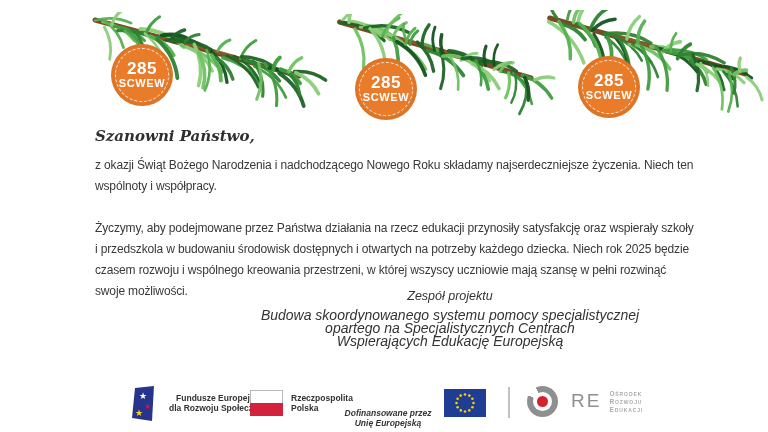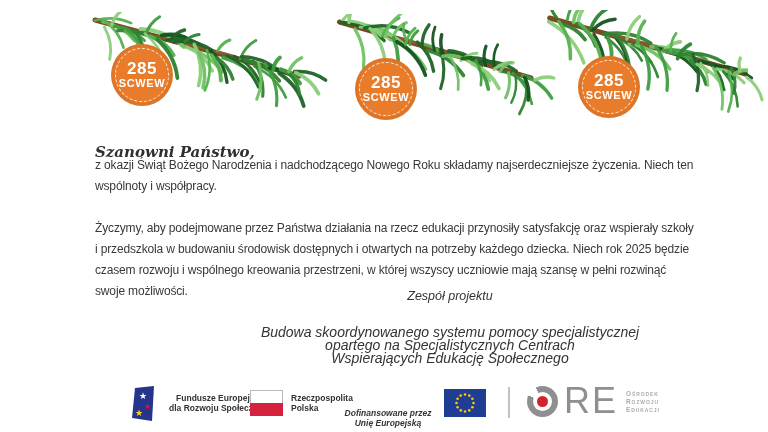--- a/index.html
+++ b/index.html
@@ -22,30 +22,30 @@
             border:1.5px dashed rgba(255,255,255,0.85);}
   .b1 .ornament{left:26px;top:32px;}
   .b2 .ornament{left:25px;top:44px;}
   .b3 .ornament{left:38px;top:46px;}
   .orn-num{font-size:17px;font-weight:bold;color:#fff;line-height:17px;letter-spacing:.5px;}
   .orn-acr{font-size:11px;font-weight:bold;color:#fff;line-height:13px;letter-spacing:.6px;}
 
   
   .greeting{position:absolute;left:95px;top:127px;
             font-family:"DejaVu Serif",serif;font-style:italic;font-weight:bold;
-            font-size:15px;color:#2f2f2f;margin-top:16px;}
+            font-size:15px;color:#2f2f2f;}
   .para{position:absolute;left:95px;width:620px;font-size:12px;line-height:21px;
         letter-spacing:-0.15px;}
   .para .tline{white-space:nowrap;}
   .p1{top:155px;}
   .p2{top:218px;}
 
   .signature{position:absolute;left:205px;top:289px;width:490px;text-align:center;
              font-style:italic;color:#333;}
-  .sig-title{font-size:12.5px;margin-bottom:23px;}
+  .sig-title{font-size:12.5px;margin-bottom:6px;}
   .sig-line{font-size:14px;line-height:13px;}
 
   
   .footer{position:absolute;left:0;top:380px;width:768px;height:52px;}
   .footer .blab{position:absolute;font-size:8.5px;font-weight:bold;line-height:10px;color:#333;}
 
   .fe-flag{position:absolute;left:131px;top:5px;}
   .fe-label{left:169px;top:13px;text-align:center;}
 
   .pl-flag{position:absolute;left:250px;top:10px;width:33px;height:26px;box-sizing:border-box;}
@@ -56,22 +56,22 @@
   .euco-label{left:340px;top:28px;width:96px;text-align:center;font-style:italic;}
   .eu-flag{position:absolute;left:444px;top:9px;}
 
   .vdivider{position:absolute;left:508px;top:7px;width:1.5px;height:31px;background:#c2c2c2;}
 
   .ore{position:absolute;left:527px;top:6px;display:flex;align-items:flex-start;}
   .ore-o{position:relative;width:31px;height:31px;border-radius:50%;
          background:conic-gradient(from 335deg,var(--ore-gray,#8F8F8F) 0 318deg,transparent 318deg 360deg);}
   .ore-o::before{content:'';position:absolute;inset:6px;background:#fff;border-radius:50%;}
   .ore-o::after{content:'';position:absolute;inset:10px;background:var(--ore-red,#D2232A);border-radius:50%;}
-  .ore-re{font-size:36px;line-height:30px;color:var(--ore-gray,#8F8F8F);letter-spacing:2px;
-          margin-left:6px;font-weight:normal;}
+  .ore-re{font-size:19px;line-height:30px;color:var(--ore-gray,#8F8F8F);letter-spacing:2px;
+          margin-left:13px;font-weight:normal;}
   .ore-name{margin-left:8px;margin-top:4px;color:#ababab;font-size:6.5px;line-height:8px;
             letter-spacing:.9px;font-variant:small-caps;font-weight:bold;}
 </style>
 </head>
 <body>
 
 <div class="page">
 
   <div>
     <div class="branch b1">
@@ -261,21 +261,21 @@
     <div class="tline">Życzymy, aby podejmowane przez Państwa działania na rzecz edukacji przynosiły satysfakcję oraz wspierały szkoły</div>
     <div class="tline">i przedszkola w budowaniu środowisk dostępnych i otwartych na potrzeby każdego dziecka. Niech rok 2025 będzie</div>
     <div class="tline">czasem rozwoju i wspólnego kreowania przestrzeni, w której wszyscy uczniowie mają szansę w pełni rozwinąć</div>
     <div class="tline">swoje możliwości.</div>
   </div>
 
   <div class="signature">
     <div class="sig-title">Zespół projektu</div>
     <div class="sig-line">Budowa skoordynowanego systemu pomocy specjalistycznej</div>
     <div class="sig-line">opartego na Specjalistycznych Centrach</div>
-    <div class="sig-line">Wspierających Edukację Społecznego</div>
+    <div class="sig-line">Wspierających Edukację Europejską</div>
   </div>
 
   <div class="footer">
 
     <svg class="fe-flag" width="25" height="38" viewBox="0 0 25 38">
       <polygon points="4,3 23,1 21,36 1,33" fill="#26348C"></polygon>
       <text x="8" y="14" font-size="9" fill="#ffffff">★</text>
       <text x="4" y="31" font-size="9" fill="#FFD617">★</text>
       <text x="13" y="24" font-size="8" fill="#E8112D">★</text>
     </svg>

